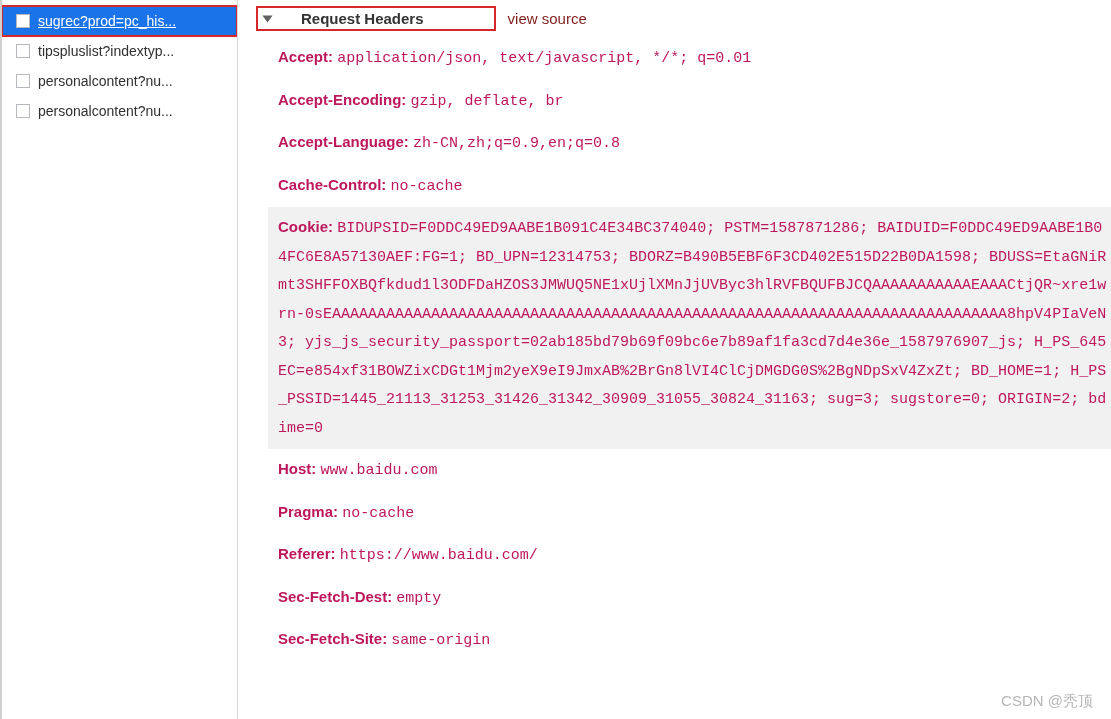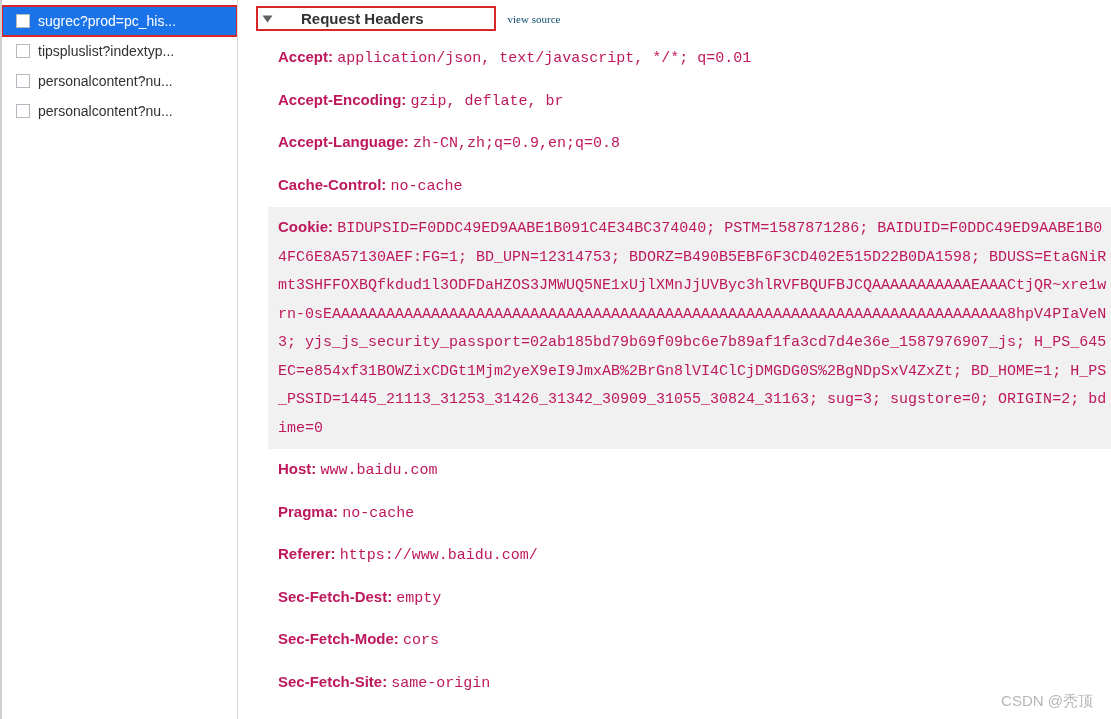--- a/index.html
+++ b/index.html
@@ -73,21 +73,21 @@
   .tri {
     display:inline-block;
     width:0;height:0;
     border-top:5px solid transparent;
     border-bottom:5px solid transparent;
     border-left:7px solid #606060;
     transform: rotate(90deg);
     margin-right: 6px;
   }
   .section-title { font-weight: 700; color: #333; }
-  .viewsrc { color: #0c4a6e; font-size: 11px; cursor: pointer; font-family: Liberation Serif, serif; }
+  .viewsrc { color: #7f1d1d; font-size: 15px; cursor: pointer; }
   .headers { padding: 0 0 0 30px; }
   .hdr-row {
     padding: 6px 0 6px 10px;
     font-family: Consolas, "Courier New", monospace;
     font-size: 15px;
     line-height: 1.9;
     word-break: break-all;
     color: #be185d;
   }
   .hdr-row.highlight { background: #f1f1f1; }
@@ -101,21 +101,21 @@
     pointer-events: none;
   }
 </style>
 </head>
 <body>
 
 <div class="root">
   <div class="sidebar" id="sidebar">
       <div class="req-item active hl-red">
         <span class="req-icon"></span>
-        <span style="overflow: hidden; text-overflow: ellipsis;">sugrec?prod=pc_his...</span>
+        <span style="overflow: hidden; text-overflow: ellipsis; text-decoration: underline;">sugrec?prod=pc_his...</span>
       </div>
       <div class="req-item">
         <span class="req-icon"></span>
         <span style="overflow: hidden; text-overflow: ellipsis;">tipspluslist?indextyp...</span>
       </div>
       <div class="req-item">
         <span class="req-icon"></span>
         <span style="overflow: hidden; text-overflow: ellipsis;">personalcontent?nu...</span>
       </div>
       <div class="req-item">
@@ -134,18 +134,17 @@
     <div class="headers" id="headers">
         <div class="hdr-row"><span class="hdr-name">Accept: </span><span class="hdr-val">application/json, text/javascript, */*; q=0.01</span></div>
         <div class="hdr-row"><span class="hdr-name">Accept-Encoding: </span><span class="hdr-val">gzip, deflate, br</span></div>
         <div class="hdr-row"><span class="hdr-name">Accept-Language: </span><span class="hdr-val">zh-CN,zh;q=0.9,en;q=0.8</span></div>
         <div class="hdr-row"><span class="hdr-name">Cache-Control: </span><span class="hdr-val">no-cache</span></div>
         <div class="hdr-row highlight"><span class="hdr-name">Cookie: </span><span class="hdr-val">BIDUPSID=F0DDC49ED9AABE1B091C4E34BC374040; PSTM=1587871286; BAIDUID=F0DDC49ED9AABE1B04FC6E8A57130AEF:FG=1; BD_UPN=12314753; BDORZ=B490B5EBF6F3CD402E515D22B0DA1598; BDUSS=EtaGNiRmt3SHFFOXBQfkdud1l3ODFDaHZOS3JMWUQ5NE1xUjlXMnJjUVByc3hlRVFBQUFBJCQAAAAAAAAAAAEAAACtjQR~xre1wrn-0sEAAAAAAAAAAAAAAAAAAAAAAAAAAAAAAAAAAAAAAAAAAAAAAAAAAAAAAAAAAAAAAAAAAAAAAAAAAA8hpV4PIaVeN3; yjs_js_security_passport=02ab185bd79b69f09bc6e7b89af1fa3cd7d4e36e_1587976907_js; H_PS_645EC=e854xf31BOWZixCDGt1Mjm2yeX9eI9JmxAB%2BrGn8lVI4ClCjDMGDG0S%2BgNDpSxV4ZxZt; BD_HOME=1; H_PS_PSSID=1445_21113_31253_31426_31342_30909_31055_30824_31163; sug=3; sugstore=0; ORIGIN=2; bdime=0</span></div>
         <div class="hdr-row"><span class="hdr-name">Host: </span><span class="hdr-val">www.baidu.com</span></div>
         <div class="hdr-row"><span class="hdr-name">Pragma: </span><span class="hdr-val">no-cache</span></div>
         <div class="hdr-row"><span class="hdr-name">Referer: </span><span class="hdr-val">https://www.baidu.com/</span></div>
         <div class="hdr-row"><span class="hdr-name">Sec-Fetch-Dest: </span><span class="hdr-val">empty</span></div>
-        <div class="hdr-row"><span class="hdr-name">Sec-Fetch-Mode: </span><span class="hdr-val">cors</span></div>
         <div class="hdr-row"><span class="hdr-name">Sec-Fetch-Site: </span><span class="hdr-val">same-origin</span></div>
       </div>
     <div class="watermark">CSDN @秃顶</div>
   </div>
 </div>
 
 </body></html>

